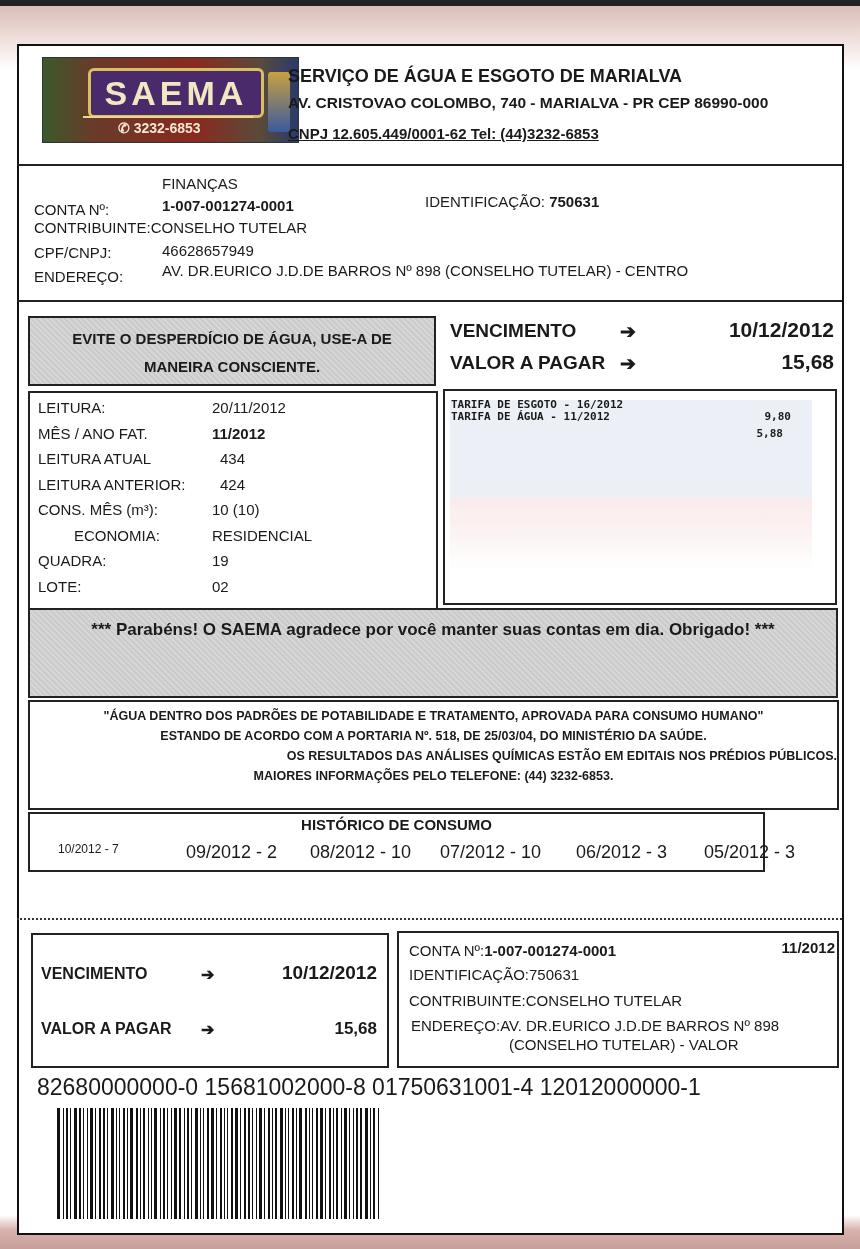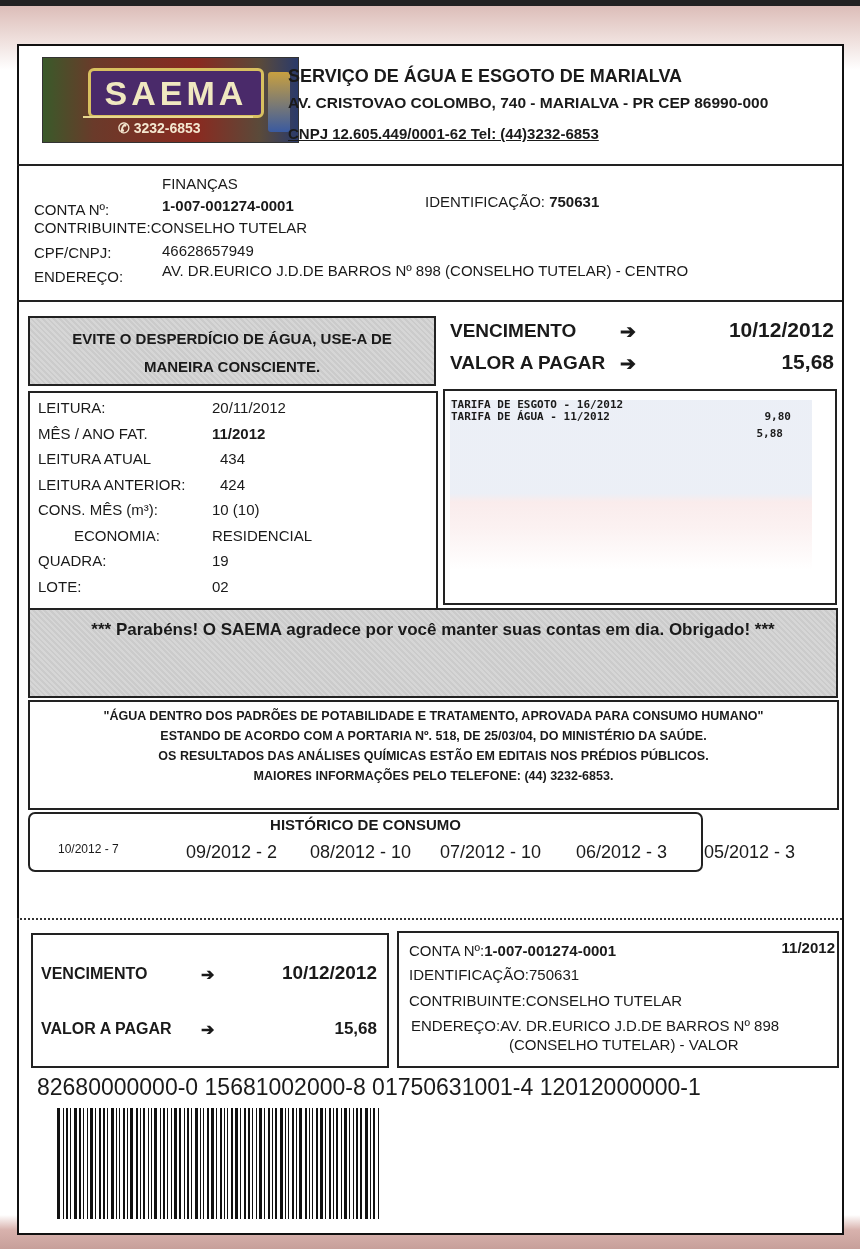--- a/index.html
+++ b/index.html
@@ -117,26 +117,26 @@
 <div class="watermark"></div>
 
 <div class="box gray" style="left:28px;top:608px;width:810px;height:90px;">
   <div class="abs cond b" style="left:0;width:100%;top:10px;text-align:center;font-size:17px;">*** Parabéns! O SAEMA agradece por você manter suas contas em dia. Obrigado! ***</div>
 </div>
 
 <div class="box" style="left:28px;top:700px;width:811px;height:110px;">
   <div id="quality-lines" style="position:absolute;left:0;width:100%;top:4px;">
       <div class="cond" style="text-align: center; font-weight: bold; font-size: 12.5px; line-height: 20px;">"ÁGUA DENTRO DOS PADRÕES DE POTABILIDADE E TRATAMENTO, APROVADA PARA CONSUMO HUMANO"</div>
       <div class="cond" style="text-align: center; font-weight: bold; font-size: 12.5px; line-height: 20px;">ESTANDO DE ACORDO COM A PORTARIA Nº. 518, DE 25/03/04, DO MINISTÉRIO DA SAÚDE.</div>
-      <div class="cond" style="text-align: center; font-weight: bold; font-size: 12.5px; line-height: 20px;">OS RESULTADOS DAS ANÁLISES QUÍMICAS ESTÃO EM EDITAIS NOS PRÉDIOS PÚBLICOS.</div>
+      <div class="cond" style="text-align: right; font-weight: bold; font-size: 12.5px; line-height: 20px;">OS RESULTADOS DAS ANÁLISES QUÍMICAS ESTÃO EM EDITAIS NOS PRÉDIOS PÚBLICOS.</div>
       <div class="cond" style="text-align: center; font-weight: bold; font-size: 12.5px; line-height: 20px;">MAIORES INFORMAÇÕES PELO TELEFONE: (44) 3232-6853.</div>
     </div>
 </div>
 
-<div class="box" style="left:28px;top:812px;width:675px;height:60px;border-radius:7px;">
+<div class="box" style="left:28px;top:812px;width:737px;height:60px;">
   <div class="abs cond b" style="left:0;width:100%;top:2px;text-align:center;font-size:15px;">HISTÓRICO DE CONSUMO</div>
   <div id="history-items" class="abs" style="left:28px;top:28px;display:flex;">
       <span class="cond" style="display: inline-block; width: 128px; font-size: 12px; white-space: nowrap;">10/2012 - 7</span>
       <span class="cond" style="display: inline-block; width: 124px; font-size: 18px; white-space: nowrap;">09/2012 - 2</span>
       <span class="cond" style="display: inline-block; width: 130px; font-size: 18px; white-space: nowrap;">08/2012 - 10</span>
       <span class="cond" style="display: inline-block; width: 136px; font-size: 18px; white-space: nowrap;">07/2012 - 10</span>
       <span class="cond" style="display: inline-block; width: 128px; font-size: 18px; white-space: nowrap;">06/2012 - 3</span>
       <span class="cond" style="display: inline-block; width: 120px; font-size: 18px; white-space: nowrap;">05/2012 - 3</span>
     </div>
 </div>

